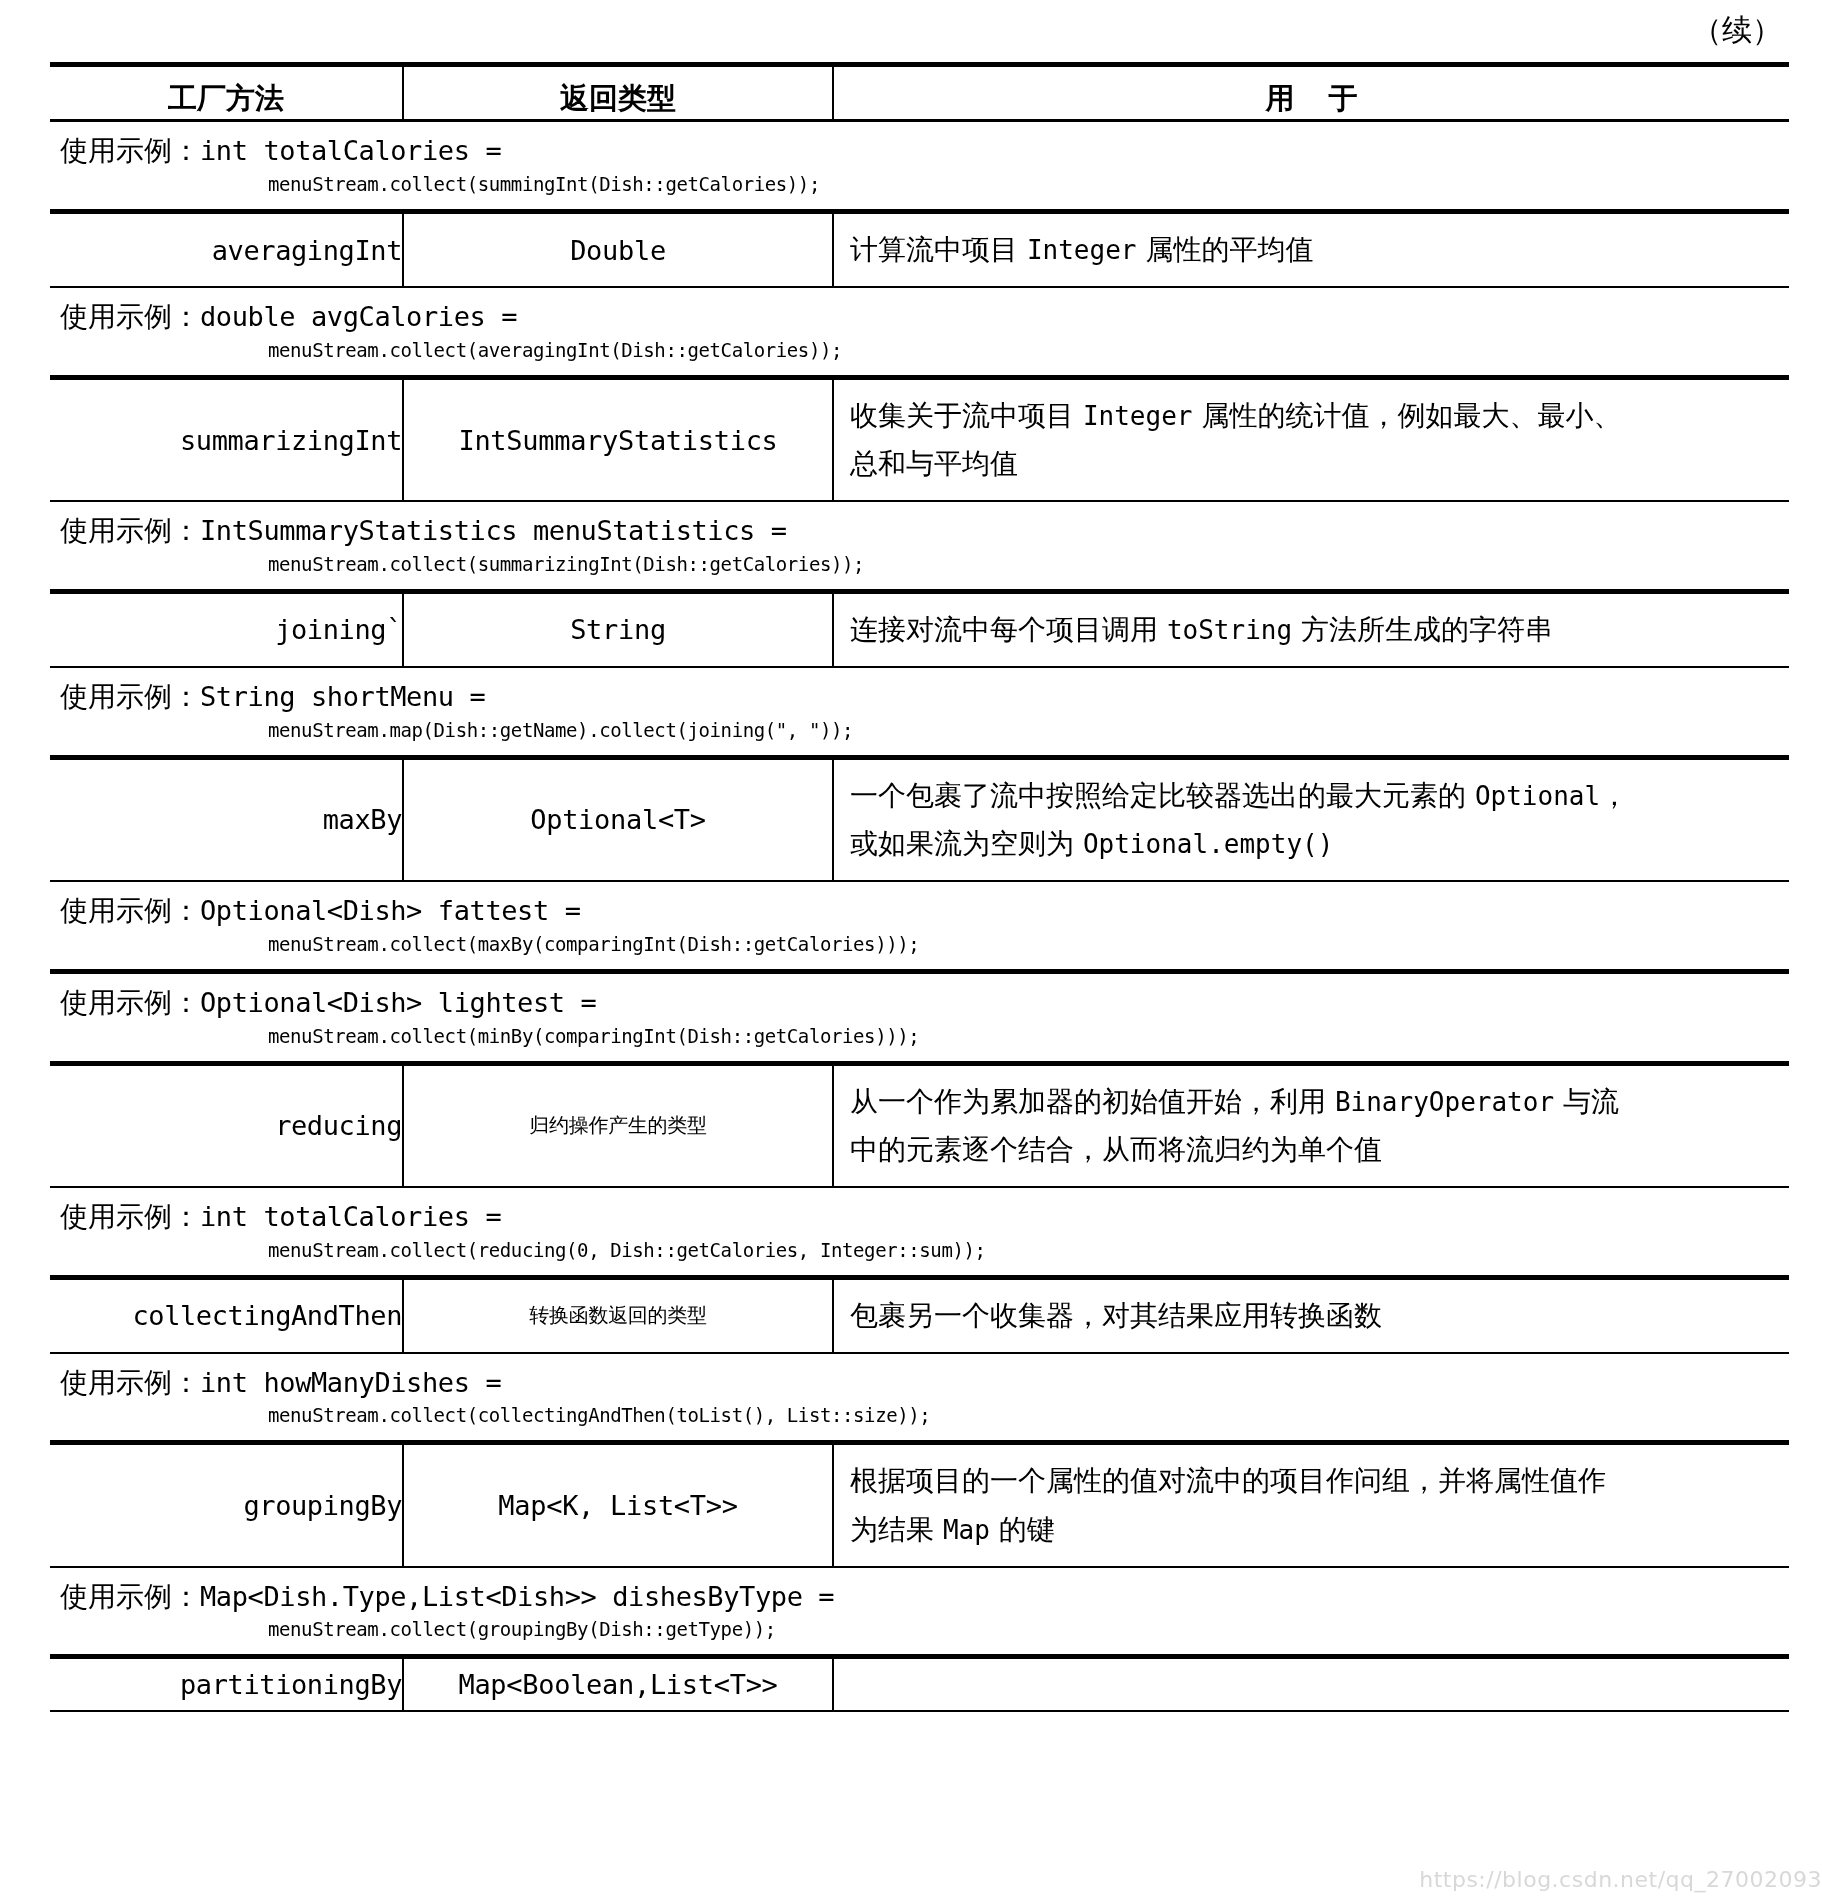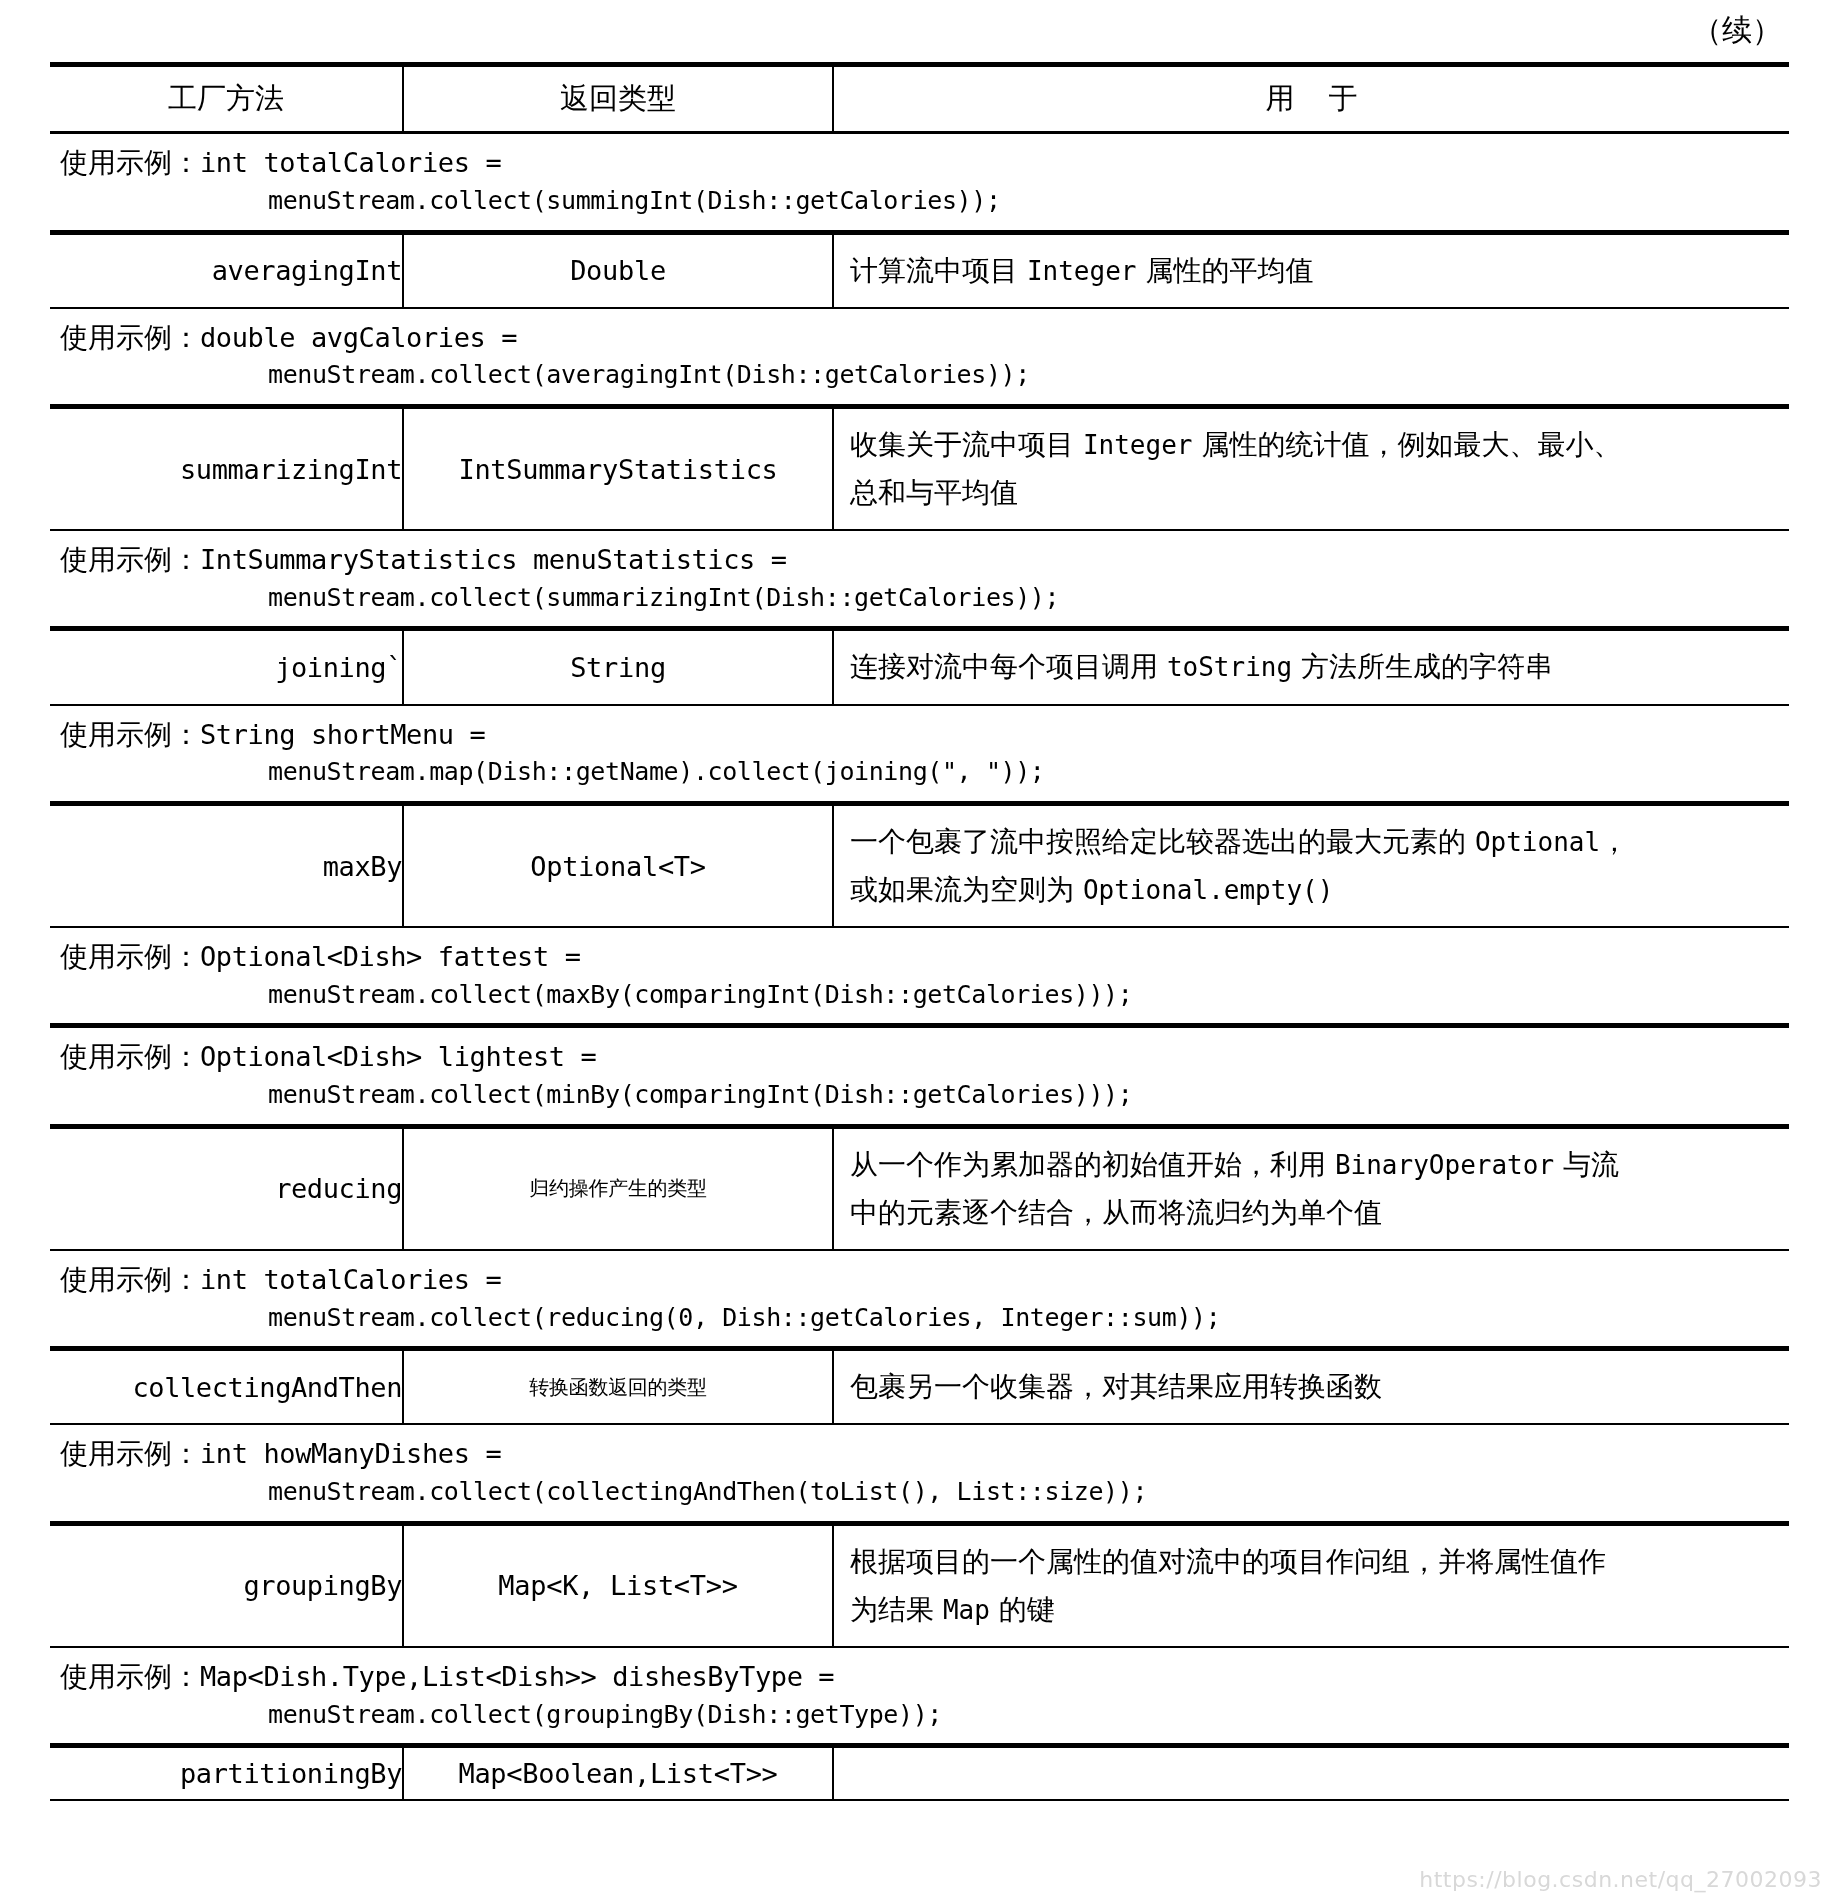--- a/index.html
+++ b/index.html
@@ -66,24 +66,24 @@
   }
 
   
   th.col-sep, td.col-sep {
     border-right: 2px solid #000;
   }
 
   
   th.hcell {
     font-family: "DejaVu Sans", sans-serif;
-    font-weight: normal;
+    font-weight: bold;
     font-size: 29px;
     text-align: center;
-    padding: 13px 8px 15px 8px;
+    padding: 13px 8px 3px 8px;
     vertical-align: middle;
     line-height: 1.25;
   }
   th.hcell .wide-gap { display: inline-block; width: 34px; }
 
   
   td.meth {
     font-family: "DejaVu Sans Mono", monospace;
     font-size: 27px;
     padding: 10px 0 10px 16px;
@@ -139,21 +139,21 @@
   .ex-code {
     font-family: "DejaVu Sans Mono", monospace;
     font-size: 27px;
     letter-spacing: -0.4px;
   }
   .ex-line2 {
     white-space: nowrap;
     line-height: 1.42;
     padding-left: 208px;
     font-family: "DejaVu Sans Mono", monospace;
-    font-size: 25px;
+    font-size: 19px;
     letter-spacing: -0.4px;
   }
 
   
   .watermark {
     position: absolute;
     right: 0;
     bottom: 4px;
     font-family: "DejaVu Sans", sans-serif;
     font-size: 22px;

